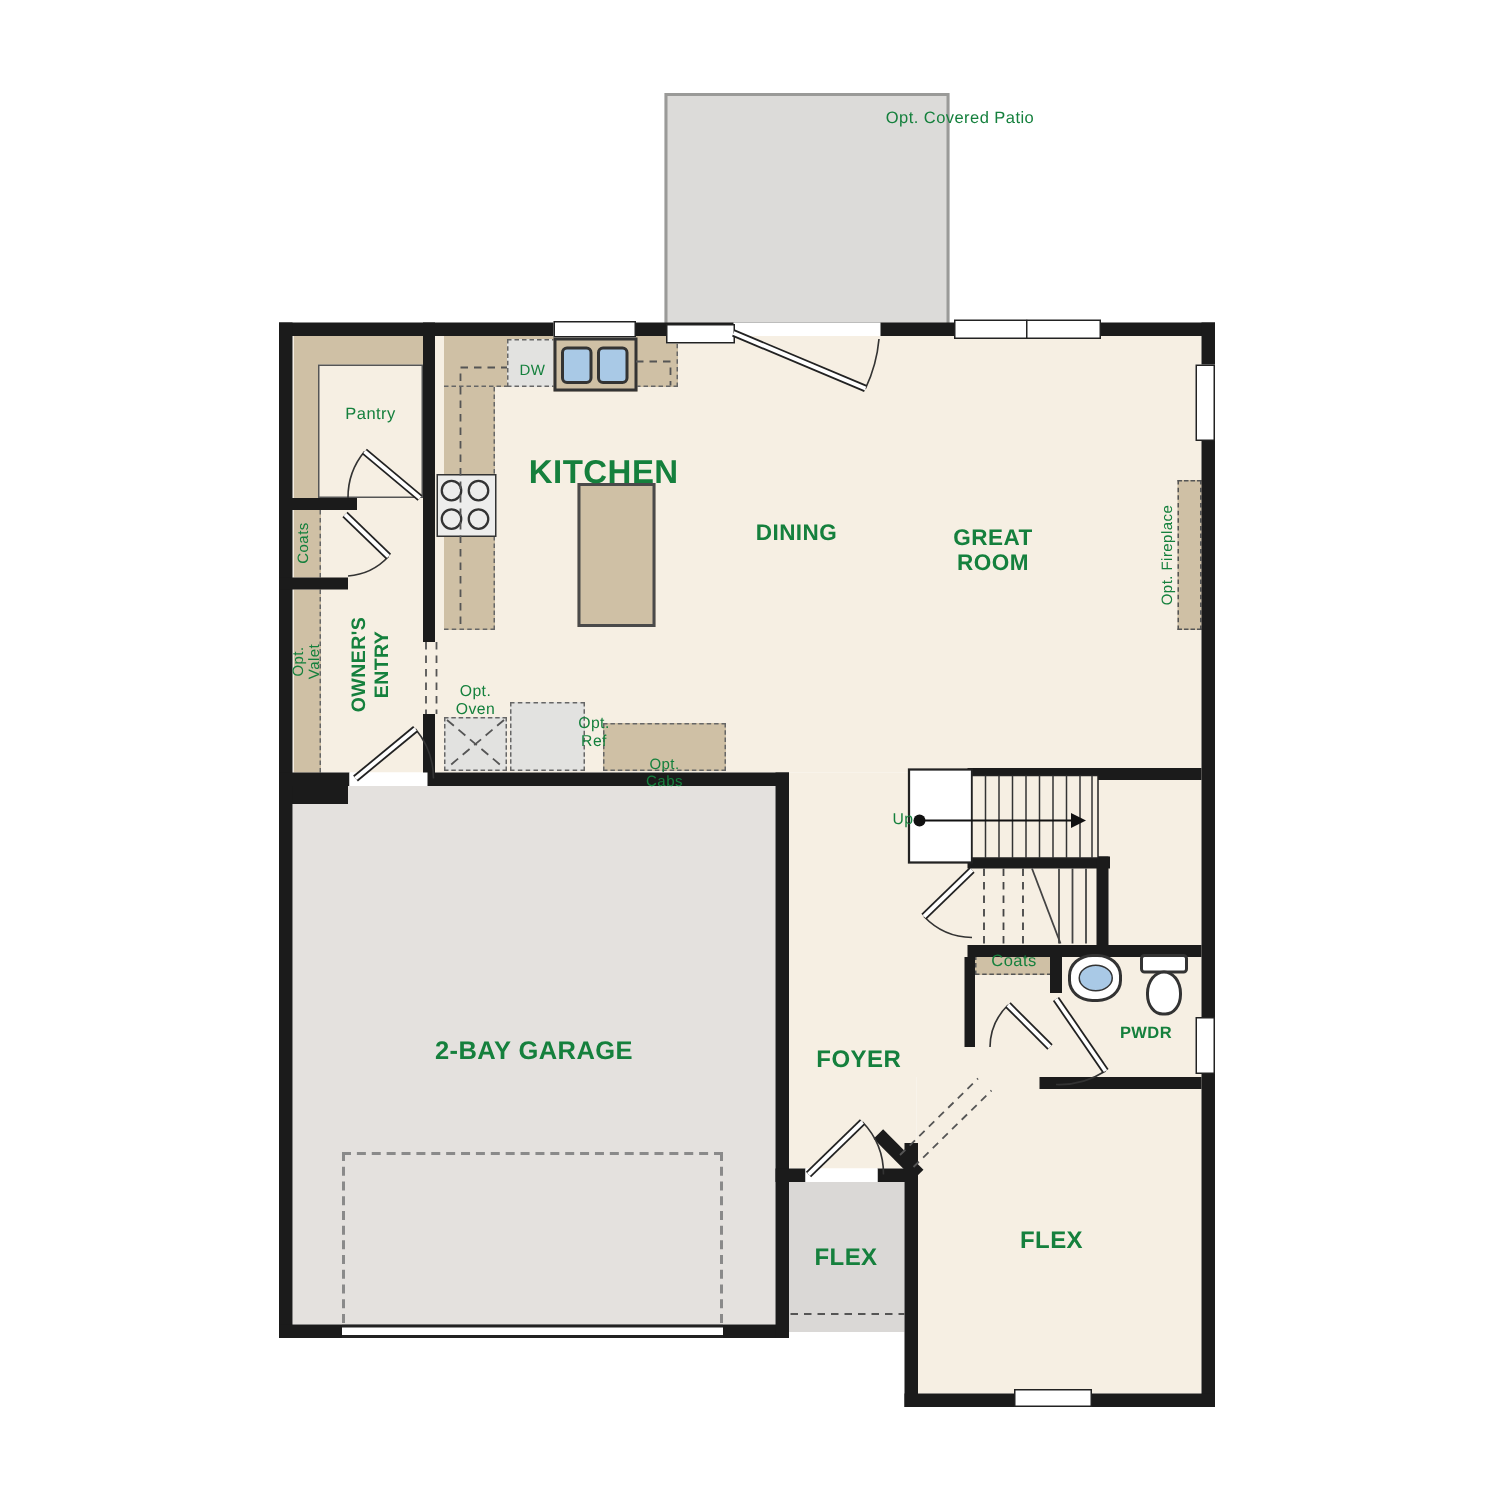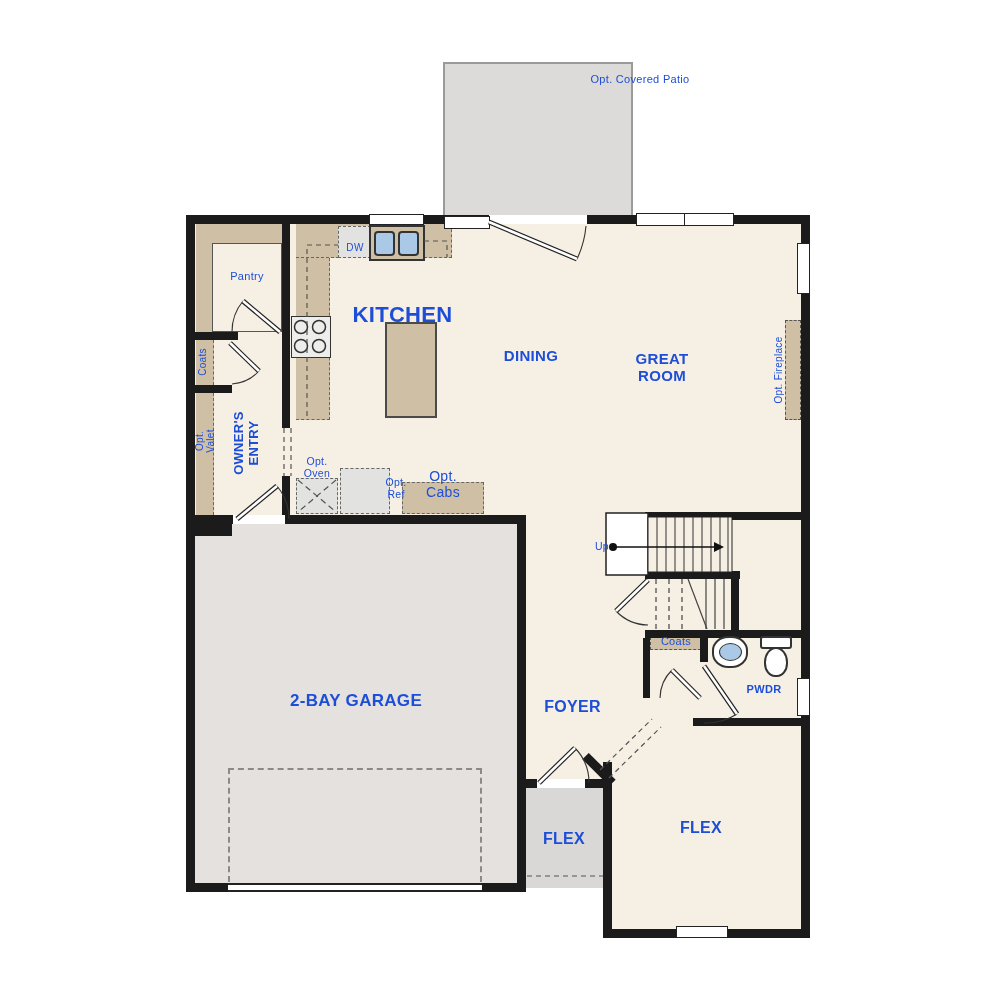--- a/index.html
+++ b/index.html
@@ -2,21 +2,21 @@
 <html><head>
 <meta charset="utf-8">
 <style>
   * { box-sizing: border-box; margin: 0; padding: 0; }
   html,body { background:#fff; }
   #plan {
     position: relative;
     width: 1000px; height: 1000px;
     background: #ffffff;
     font-family: "Liberation Sans", sans-serif;
-    color: #1d4ed8;
+    color: #15803d;
     overflow: hidden;
   }
   .abs  { position:absolute; }
   .wall { position:absolute; background:#1b1b1b; }
   .floor{ position:absolute; background:#f6efe3; }
   .tan  { position:absolute; background:#cfc0a5; }
   .gray { position:absolute; background:#e2e2e0; }
   .win  { position:absolute; background:#ffffff; border:1px solid #222; }
   .gap  { position:absolute; background:#ffffff; }
   .lbl  { position:absolute; text-align:center; line-height:1.12; letter-spacing:.3px; }
@@ -198,21 +198,21 @@
   <div class="lbl b" style="left:330px;top:277px;width:145px;font-size:22px;margin-top:26px;">KITCHEN</div>
   <div class="lbl" style="left:340px;top:242px;width:30px;font-size:10px;">DW</div>
   <div class="lbl b" style="left:486px;top:348px;width:90px;font-size:15px;">DINING</div>
   <div class="lbl b" style="left:620px;top:351px;width:84px;font-size:15px;">GREAT ROOM</div>
   <div class="lbl" style="left:779px;top:370px;width:80px;font-size:10px;transform:translate(-50%,-50%) rotate(-90deg);">Opt. Fireplace</div>
   <div class="lbl" style="left:203px;top:362px;width:44px;font-size:10px;transform:translate(-50%,-50%) rotate(-90deg);">Coats</div>
   <div class="lbl" style="left:205px;top:441px;width:34px;font-size:10px;transform:translate(-50%,-50%) rotate(-90deg);">Opt. Valet</div>
   <div class="lbl b" style="left:247px;top:443px;width:86px;font-size:13px;transform:translate(-50%,-50%) rotate(-90deg);">OWNER'S ENTRY</div>
   <div class="lbl" style="left:317px;top:468px;width:34px;font-size:10.5px;transform:translate(-50%,-50%);">Opt. Oven</div>
   <div class="lbl" style="left:368px;top:489px;width:30px;font-size:10.5px;transform:translate(-50%,-50%);margin-left:28px;">Opt. Ref</div>
-  <div class="lbl" style="left:443px;top:485px;width:34px;font-size:14px;transform:translate(-50%,-50%);">Opt. Cabs</div>
+  <div class="lbl" style="left:443px;top:516px;width:34px;font-size:10px;transform:translate(-50%,-50%);">Opt. Cabs</div>
   <div class="lbl" style="left:583px;top:541px;width:26px;font-size:10.5px;text-align:right;">Up</div>
   <div class="lbl" style="left:651px;top:635px;width:50px;font-size:11px;">Coats</div>
   <div class="lbl b" style="left:735px;top:683px;width:58px;font-size:11px;">PWDR</div>
   <div class="lbl b" style="left:276px;top:691px;width:160px;font-size:17px;">2-BAY GARAGE</div>
   <div class="lbl b" style="left:520px;top:698px;width:105px;font-size:16px;">FOYER</div>
   <div class="lbl b" style="left:524px;top:830px;width:80px;font-size:16px;">FLEX</div>
   <div class="lbl b" style="left:661px;top:819px;width:80px;font-size:16px;">FLEX</div>
 
 </div>
 

